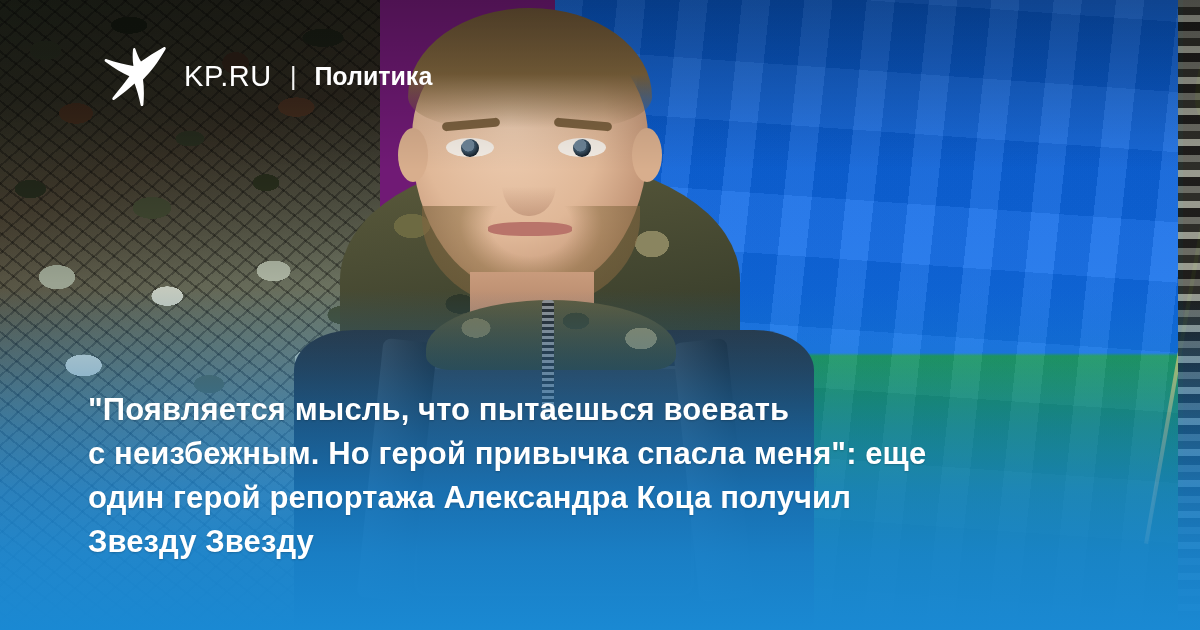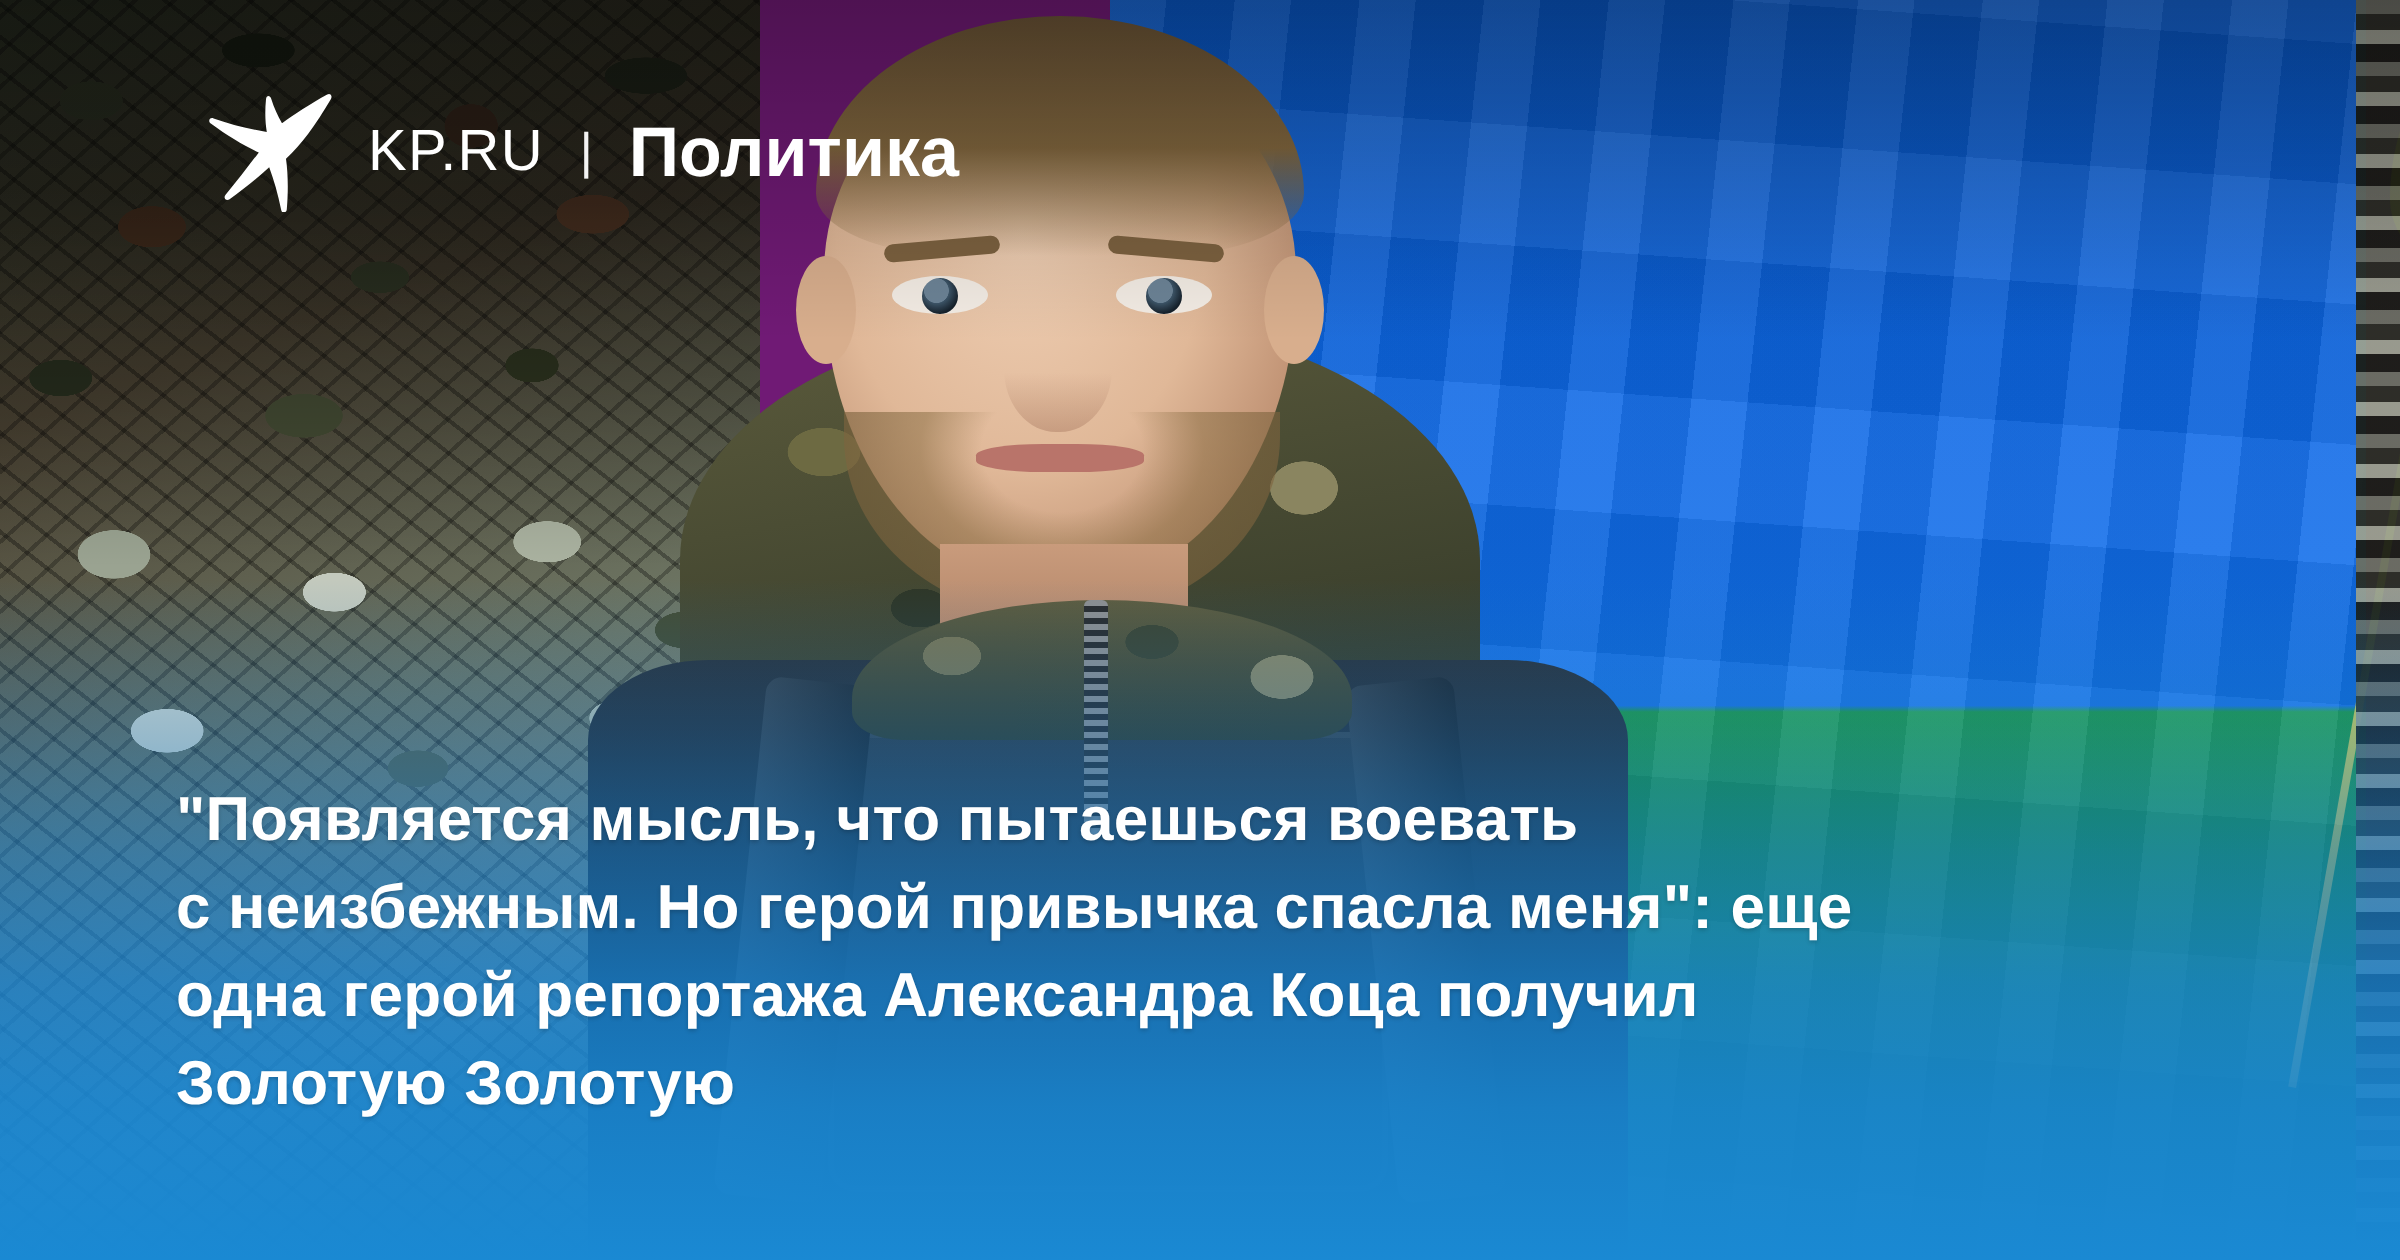--- a/index.html
+++ b/index.html
@@ -184,21 +184,21 @@
     position:absolute; left:100px; top:46px;
     display:flex; align-items:center; gap:18px;
   }
   .logo{ width:66px; height:60px; display:block; }
   .brand{
     color:#fff; font-size:29px; font-weight:400; letter-spacing:.6px;
     line-height:1; white-space:nowrap;
   }
   .sep{ color:#fff; font-size:25px; font-weight:300; opacity:.95; line-height:1; }
   .rubric{
-    color:#fff; font-size:35px; font-weight:700; line-height:1; white-space:nowrap;
+    color:#fff; font-size:25px; font-weight:700; line-height:1; white-space:nowrap;
   }
 
   
   .headline{
     position:absolute; left:88px; top:388px; width:960px;
     color:#ffffff;
     font-size:31px;
     font-weight:700;
     line-height:44px;
     letter-spacing:.1px;
@@ -273,17 +273,17 @@
       </svg>
     </span>
     <span class="brand">KP.RU</span>
     <span class="sep">|</span>
     <span class="rubric">Политика</span>
   </div>
 
   <div class="headline">
     <div>"Появляется мысль, что пытаешься воевать</div>
     <div>с неизбежным. Но герой привычка спасла меня": еще</div>
-    <div>одна герой репортажа Александра Коца получил</div>
-    <div>Золотую Золотую</div>
+    <div>один герой репортажа Александра Коца получил</div>
+    <div>Звезду Звезду</div>
   </div>
 
 </div>
 
 </body></html>

